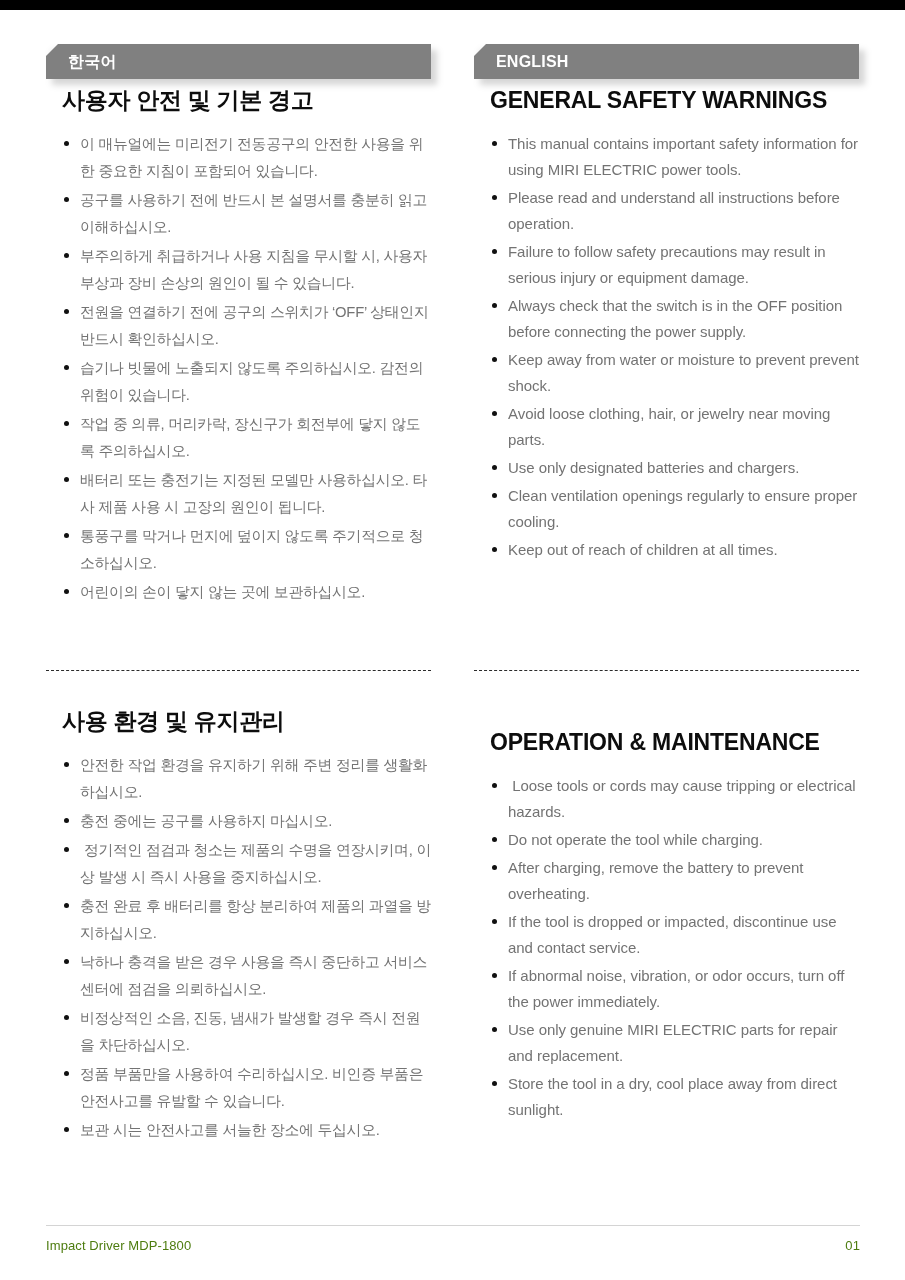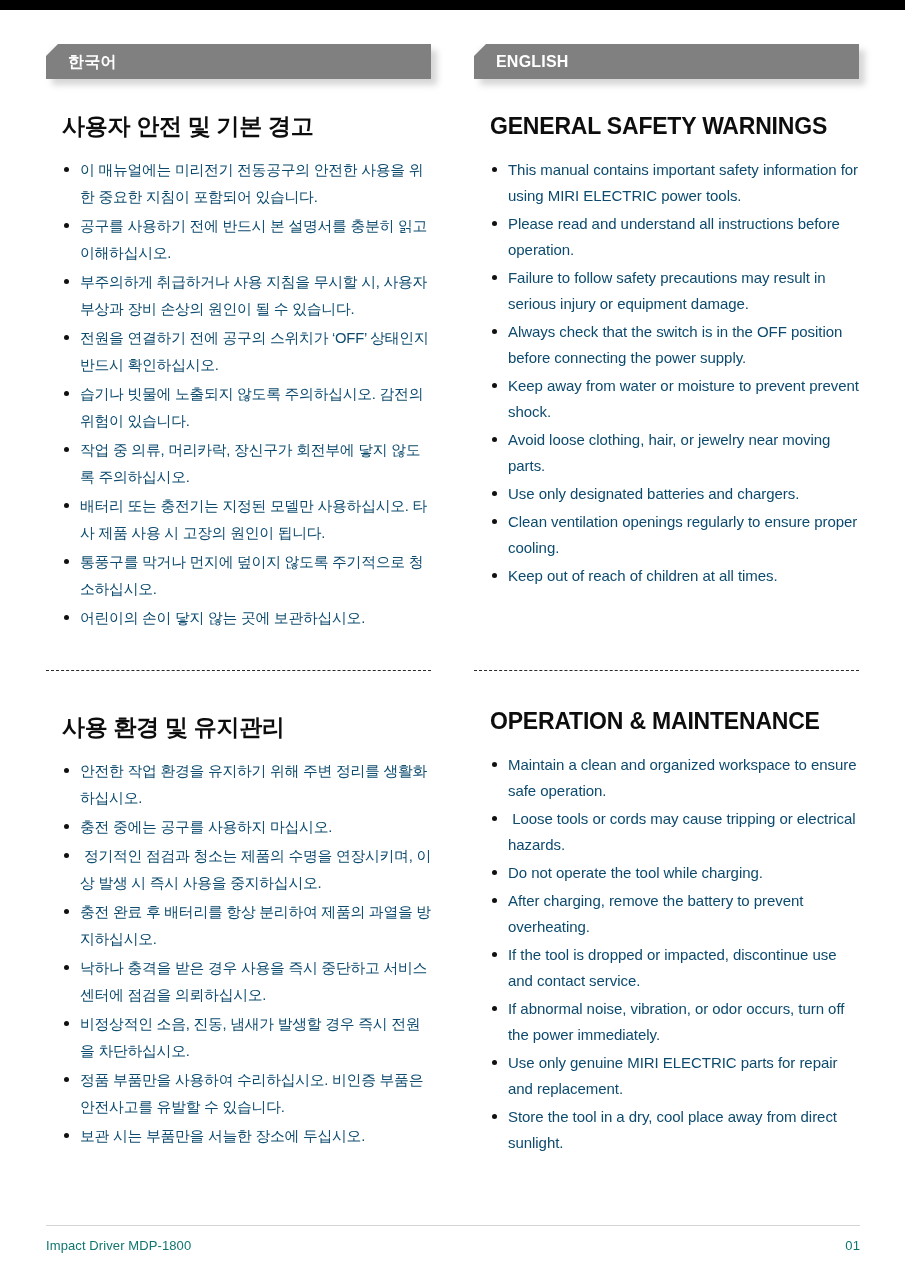--- a/index.html
+++ b/index.html
@@ -46,21 +46,20 @@
   }
   .col {
     width: 385px;
     flex: 0 0 385px;
   }
 
   
   .lang-bar-wrap {
     position: relative;
     height: 42px;
-    margin-bottom: 26px;
   }
   .lang-bar {
     position: relative;
     height: 35px;
     background: #808080;
     -webkit-clip-path: polygon(12px 0, 100% 0, 100% 100%, 0 100%, 0 12px);
     clip-path: polygon(12px 0, 100% 0, 100% 100%, 0 100%, 0 12px);
     display: flex;
     align-items: center;
     z-index: 2;
@@ -102,21 +101,21 @@
     margin: 0;
     padding: 0 0 0 18px;
     list-style: none;
   }
   ul.bullets li {
     position: relative;
     padding-left: 16px;
     margin-bottom: 2px;
     line-height: 26px;
     font-size: 14.6px;
-    color: #0c4a6e;
+    color: #737373;
     white-space: pre-wrap;
   }
   ul.bullets li::before {
     content: "";
     position: absolute;
     left: 0;
     top: 10px;
     width: 5px;
     height: 5px;
     border-radius: 50%;
@@ -172,21 +171,21 @@
   }
   .footer-rule {
     border: 0;
     border-top: 1px solid #d4d4d4;
     margin: 0 0 12px 0;
   }
   .footer-row {
     display: flex;
     justify-content: space-between;
     align-items: baseline;
-    color: #0f766e;
+    color: #4d7c0f;
     font-size: 13px;
     letter-spacing: 0.1px;
   }
 </style>
 </head>
 <body>
 
 <div class="top-bar"></div>
 
 <div class="page">
@@ -255,29 +254,28 @@
       <h2 class="section-title">사용 환경 및 유지관리</h2>
 
       <ul class="bullets ko">
         <li>안전한 작업 환경을 유지하기 위해 주변 정리를 생활화 하십시오.</li>
         <li>충전 중에는 공구를 사용하지 마십시오.</li>
         <li> 정기적인 점검과 청소는 제품의 수명을 연장시키며, 이상 발생 시 즉시 사용을 중지하십시오.</li>
         <li>충전 완료 후 배터리를 항상 분리하여 제품의 과열을 방지하십시오.</li>
         <li>낙하나 충격을 받은 경우 사용을 즉시 중단하고 서비스 센터에 점검을 의뢰하십시오.</li>
         <li>비정상적인 소음, 진동, 냄새가 발생할 경우 즉시 전원을 차단하십시오.</li>
         <li>정품 부품만을 사용하여 수리하십시오. 비인증 부품은 안전사고를 유발할 수 있습니다.</li>
-        <li>보관 시는 부품만을 서늘한 장소에 두십시오.</li>
+        <li>보관 시는 안전사고를 서늘한 장소에 두십시오.</li>
       </ul>
     </div>
 
     <div class="col">
       <h2 class="section-title en">OPERATION &amp; MAINTENANCE</h2>
 
       <ul class="bullets en">
-        <li>Maintain a clean and organized workspace to ensure safe operation.</li>
         <li> Loose tools or cords may cause tripping or electrical hazards.</li>
         <li>Do not operate the tool while charging.</li>
         <li>After charging, remove the battery to prevent overheating.</li>
         <li>If the tool is dropped or impacted, discontinue use and contact service.</li>
         <li>If abnormal noise, vibration, or odor occurs, turn off the power immediately.</li>
         <li>Use only genuine MIRI ELECTRIC parts for repair and replacement.</li>
         <li>Store the tool in a dry, cool place away from direct sunlight.</li>
       </ul>
     </div>
   </div>

